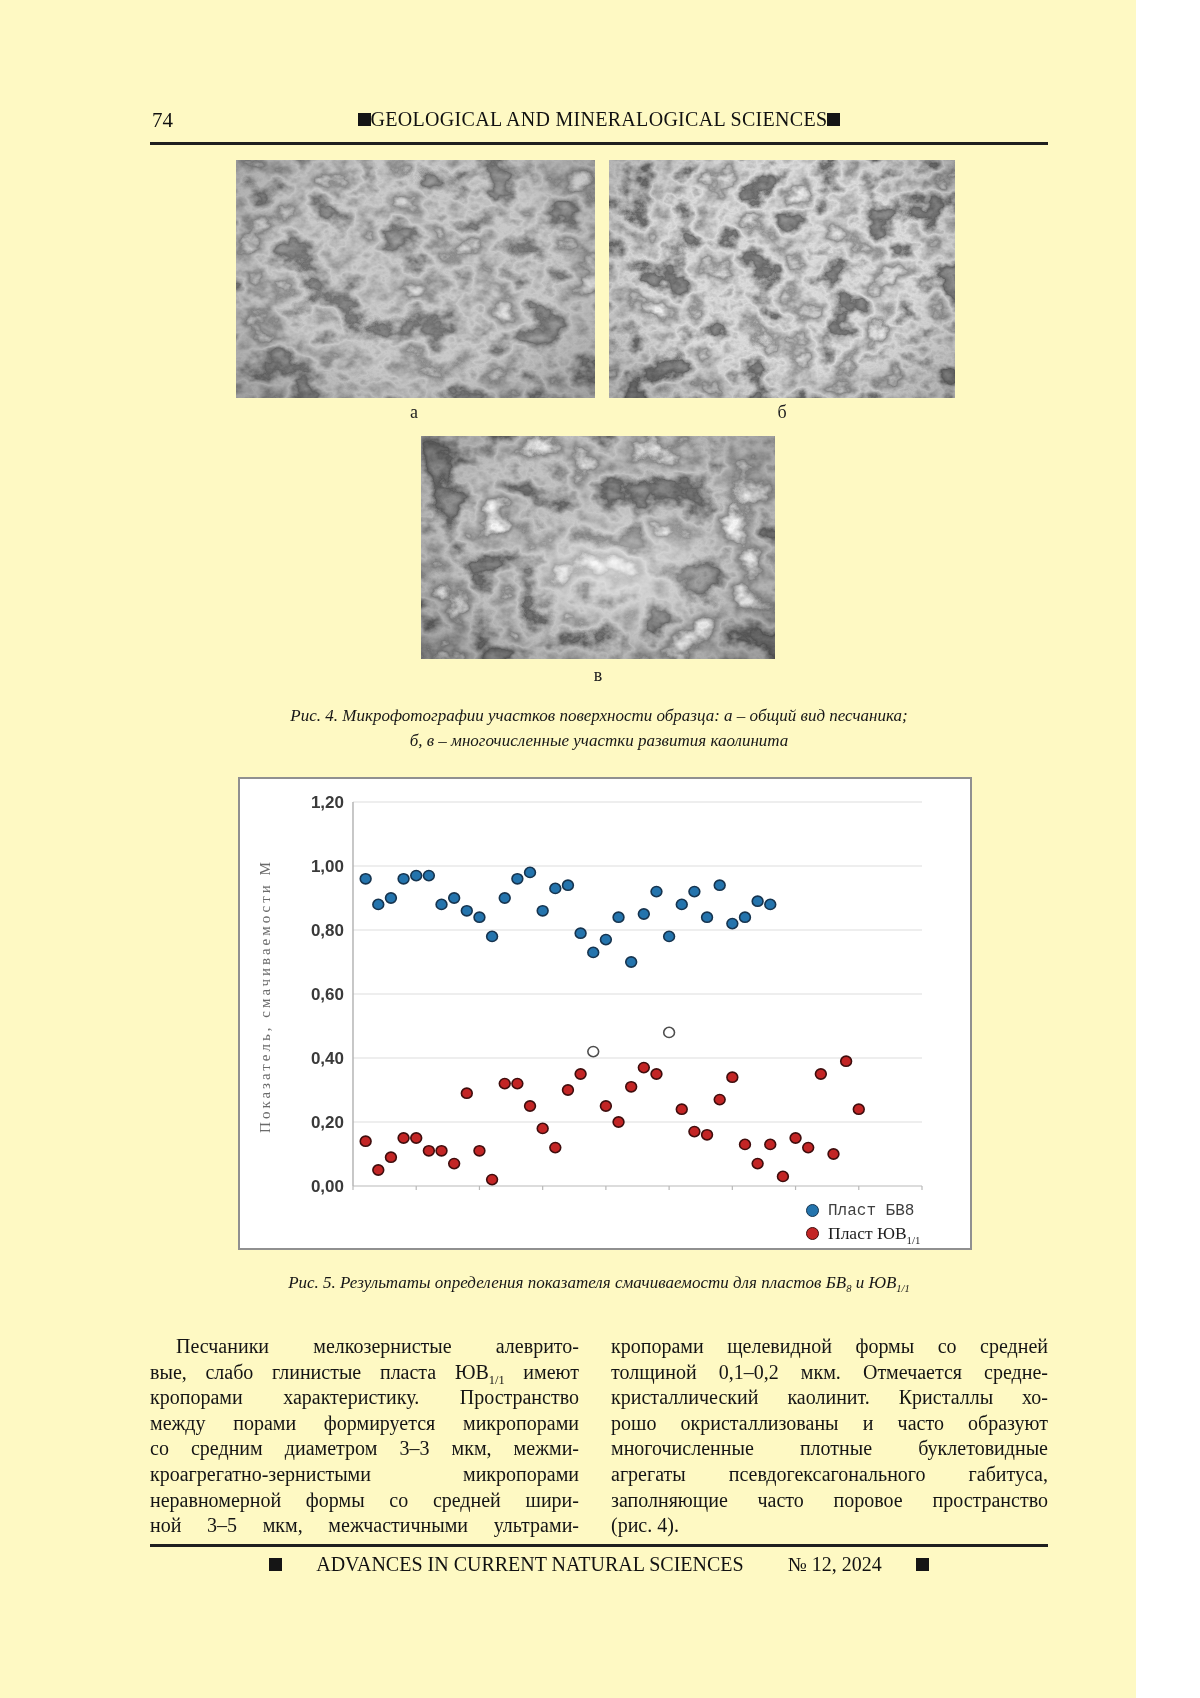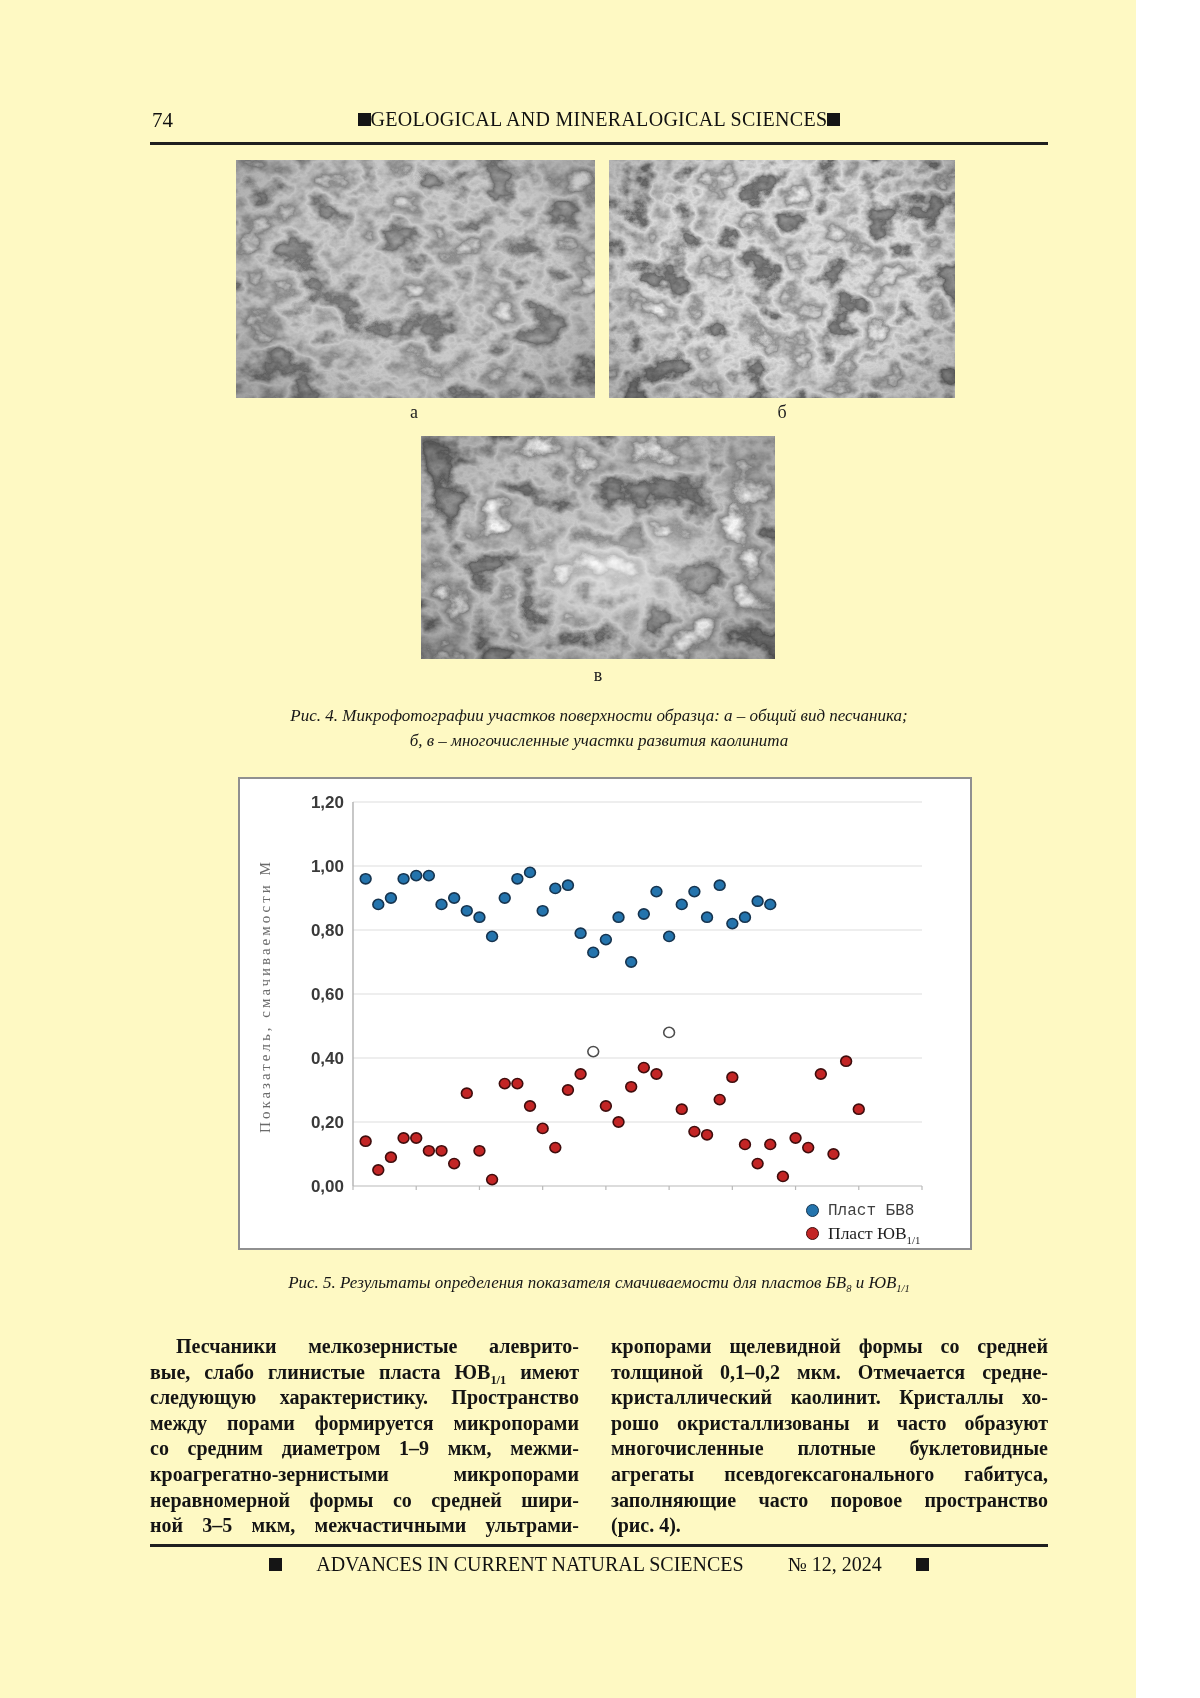--- a/index.html
+++ b/index.html
@@ -53,21 +53,21 @@
   .legend{left:566px;top:420px;}
   .lrow{display:flex;align-items:center;height:23px;gap:9px;}
   .lmark{width:11px;height:11px;border-radius:50%;display:inline-block;border:1.5px solid #333;}
   .ltext1{font-family:Liberation Mono, monospace;font-size:16px;color:#3f3f3f;}
   .ltext2{font-family:"Liberation Serif",serif;font-size:17.5px;color:#1d1d1d;}
 
   
   .col{top:1334px;font-size:20px;line-height:25.6px;color:#141414;}
   #col-left{left:150px;width:429px;}
   #col-right{left:611px;width:437px;}
-  .bodyline{text-align:justify;text-align-last:justify;white-space:normal;font-weight:bold;}
+  .bodyline{text-align:justify;text-align-last:justify;white-space:normal;}
   .bodyline.indent{text-indent:26px;}
   .bodyline.last{text-align-last:left;}
 </style>
 </head>
 <body>
 
 <div class="page">
 
   <div class="abs pagenum">74</div>
   <div class="abs head-row">
@@ -256,23 +256,23 @@
         <span class="ltext2">Пласт ЮВ<sub>1/1</sub></span>
       </div>
     </div>
   </div>
 
   <div class="abs caption" id="cap5">Рис. 5. Результаты определения показателя смачиваемости для пластов БВ<sub>8</sub> и ЮВ<sub>1/1</sub></div>
 
   <div class="abs col" id="col-left">
     <div class="bodyline indent">Песчаники мелкозернистые алеврито-</div>
     <div class="bodyline">вые, слабо глинистые пласта ЮВ<sub>1/1</sub> имеют</div>
-    <div class="bodyline">следующую характеристику. Пространство</div>
+    <div class="bodyline">кропорами характеристику. Пространство</div>
     <div class="bodyline">между порами формируется микропорами</div>
-    <div class="bodyline">со средним диаметром 1–9 мкм, межми-</div>
+    <div class="bodyline">со средним диаметром 3–3 мкм, межми-</div>
     <div class="bodyline">кроагрегатно-зернистыми микропорами</div>
     <div class="bodyline">неравномерной формы со средней шири-</div>
     <div class="bodyline">ной 3–5 мкм, межчастичными ультрами-</div>
   </div>
   <div class="abs col" id="col-right">
     <div class="bodyline">кропорами щелевидной формы со средней</div>
     <div class="bodyline">толщиной 0,1–0,2 мкм. Отмечается средне-</div>
     <div class="bodyline">кристаллический каолинит. Кристаллы хо-</div>
     <div class="bodyline">рошо окристаллизованы и часто образуют</div>
     <div class="bodyline">многочисленные плотные буклетовидные</div>

